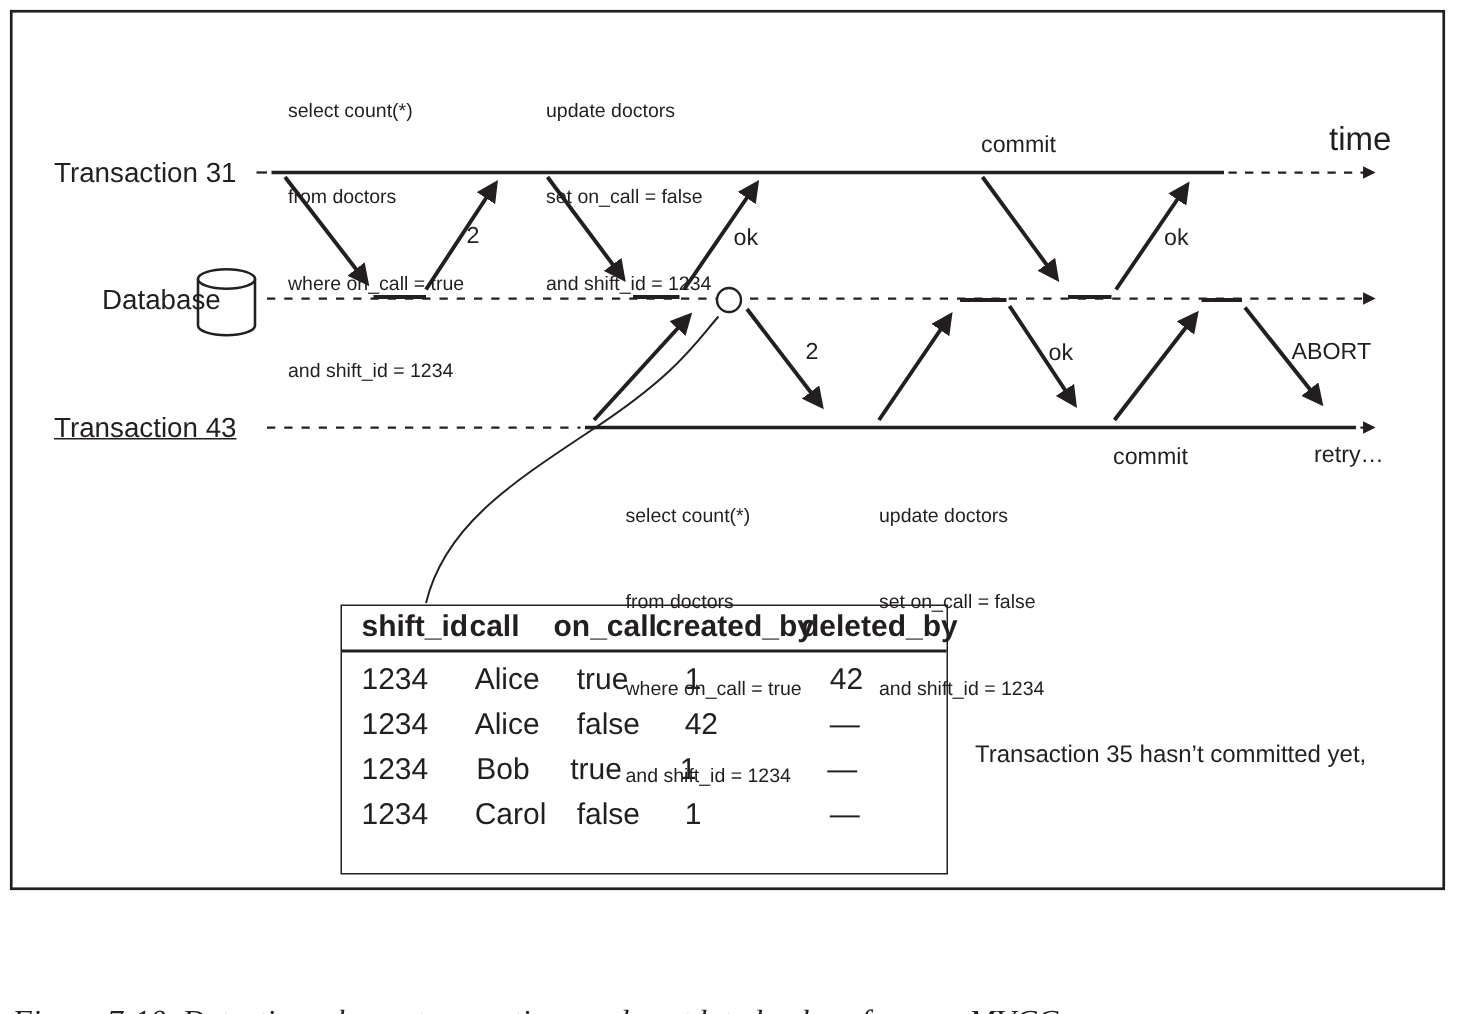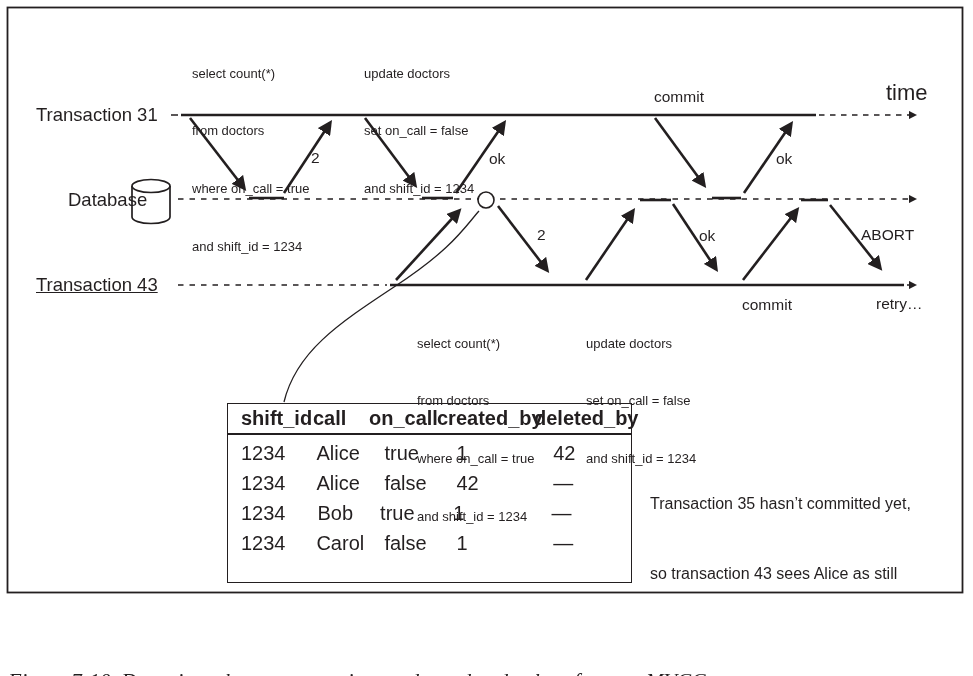--- a/index.html
+++ b/index.html
@@ -149,21 +149,20 @@
       <span class="c0">1234</span>
       <span class="c1">Carol</span>
       <span class="c2">false</span>
       <span class="c3">1</span>
       <span class="c4">—</span>
     </div>
   </div>
 
   <div class="annot">
     <div>Transaction 35 hasn’t committed yet,</div>
-    <div>so transaction 43 sees Alice as still</div>
     
     
   </div>
 
   <div class="caption">
     <div>Figure 7-10. Detecting when a transaction reads outdated values from an MVCC</div>
     
   </div>
 
 </div>

